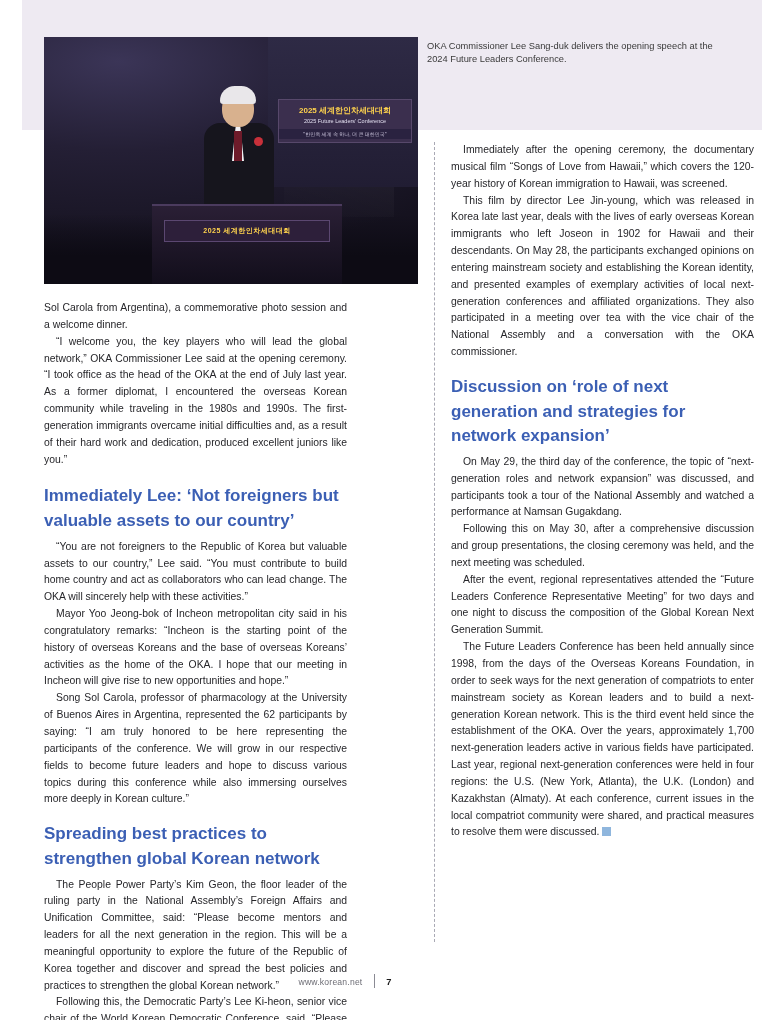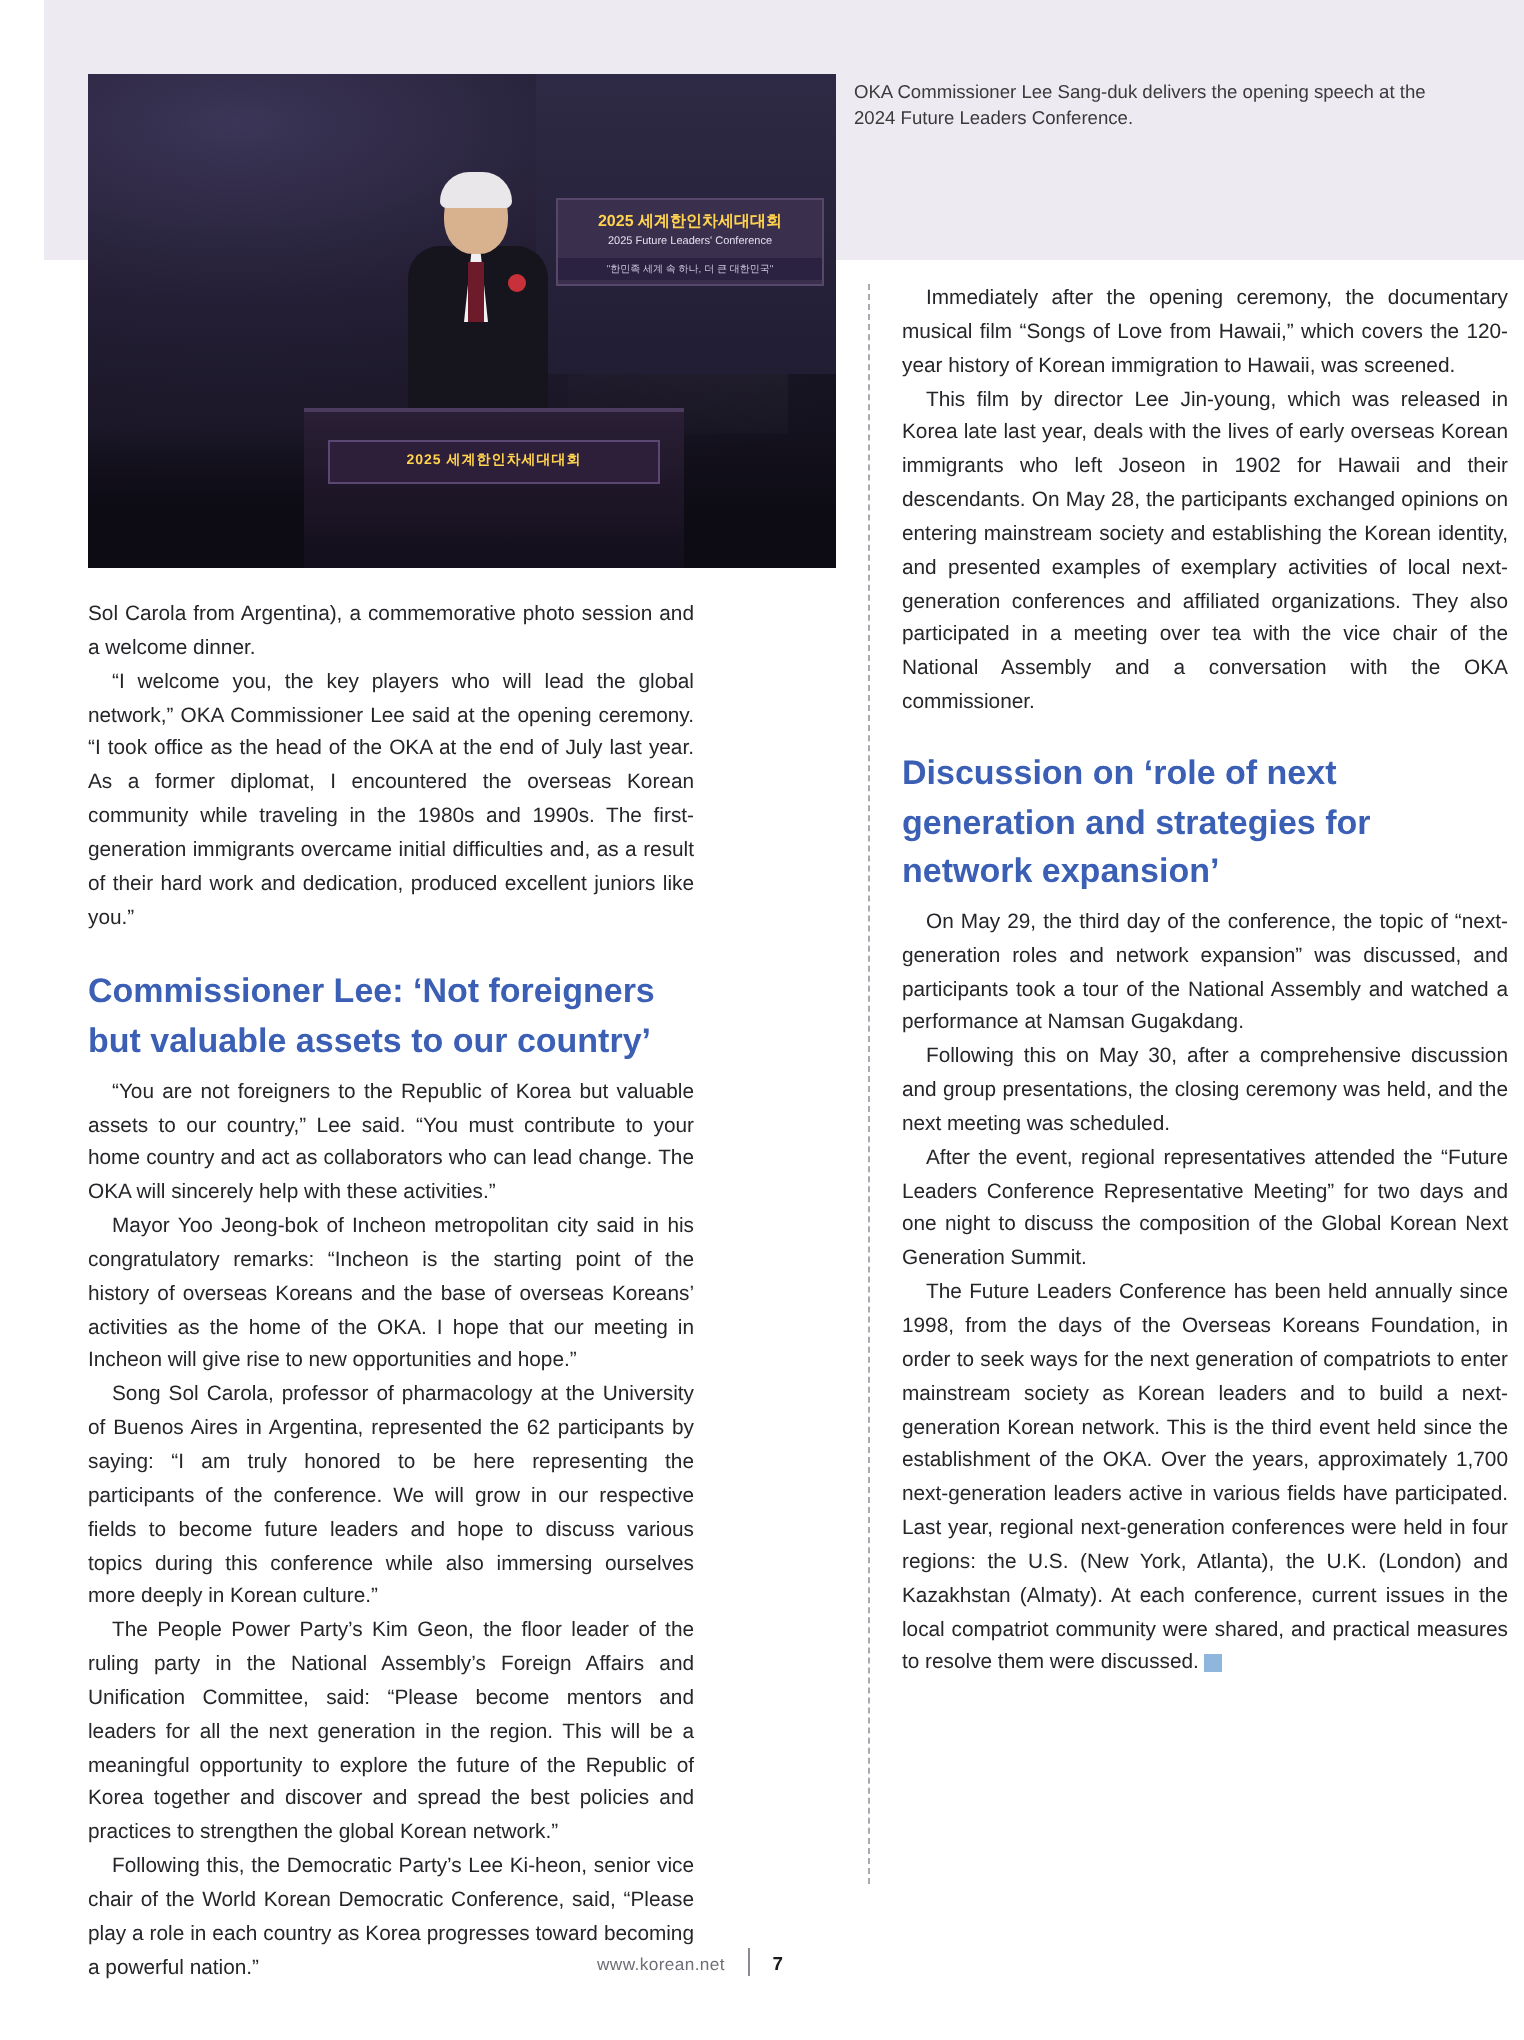--- a/index.html
+++ b/index.html
@@ -332,24 +332,25 @@
     </div>
   </div>
 
   <div class="caption">OKA Commissioner Lee Sang-duk delivers the opening speech at the 2024 Future Leaders Conference.</div>
 
   <div class="divider"></div>
 
   <div class="col col-left">
     <p class="noindent">Sol Carola from Argentina), a commemorative photo session and a welcome dinner.</p>
     <p>“I welcome you, the key players who will lead the global network,” OKA Commissioner Lee said at the opening ceremony. “I took office as the head of the OKA at the end of July last year. As a former diplomat, I encountered the overseas Korean community while traveling in the 1980s and 1990s. The first-generation immigrants overcame initial difficulties and, as a result of their hard work and dedication, produced excellent juniors like you.”</p>
-    <div class="heading first">Commissioner Lee: ‘Not foreigners but valuable assets to our country’</div>
-    <p>“You are not foreigners to the Republic of Korea but valuable assets to our country,” Lee said. “You must contribute to your home country and act as collaborators who can lead change. The OKA will sincerely help with these activities.”</p>
+    <div class="heading first">Immediately Lee: ‘Not foreigners but valuable assets to our country’</div>
+    <p>“You are not foreigners to the Republic of Korea but valuable assets to our country,” Lee said. “You must contribute to build home country and act as collaborators who can lead change. The OKA will sincerely help with these activities.”</p>
     <p>Mayor Yoo Jeong-bok of Incheon metropolitan city said in his congratulatory remarks: “Incheon is the starting point of the history of overseas Koreans and the base of overseas Koreans’ activities as the home of the OKA. I hope that our meeting in Incheon will give rise to new opportunities and hope.”</p>
     <p>Song Sol Carola, professor of pharmacology at the University of Buenos Aires in Argentina, represented the 62 participants by saying: “I am truly honored to be here representing the participants of the conference. We will grow in our respective fields to become future leaders and hope to discuss various topics during this conference while also immersing ourselves more deeply in Korean culture.”</p>
+    <div class="heading">Spreading best practices to strengthen global Korean network</div>
     <p>The People Power Party’s Kim Geon, the floor leader of the ruling party in the National Assembly’s Foreign Affairs and Unification Committee, said: “Please become mentors and leaders for all the next generation in the region. This will be a meaningful opportunity to explore the future of the Republic of Korea together and discover and spread the best policies and practices to strengthen the global Korean network.”</p>
     <p>Following this, the Democratic Party’s Lee Ki-heon, senior vice chair of the World Korean Democratic Conference, said, “Please play a role in each country as Korea progresses toward becoming a powerful nation.”</p>
   </div>
 
   <div class="col col-right">
     <p>Immediately after the opening ceremony, the documentary musical film “Songs of Love from Hawaii,” which covers the 120-year history of Korean immigration to Hawaii, was screened.</p>
     <p>This film by director Lee Jin-young, which was released in Korea late last year, deals with the lives of early overseas Korean immigrants who left Joseon in 1902 for Hawaii and their descendants. On May 28, the participants exchanged opinions on entering mainstream society and establishing the Korean identity, and presented examples of exemplary activities of local next-generation conferences and affiliated organizations. They also participated in a meeting over tea with the vice chair of the National Assembly and a conversation with the OKA commissioner.</p>
     <div class="heading">Discussion on ‘role of next generation and strategies for network expansion’</div>
     <p>On May 29, the third day of the conference, the topic of “next-generation roles and network expansion” was discussed, and participants took a tour of the National Assembly and watched a performance at Namsan Gugakdang.</p>
     <p>Following this on May 30, after a comprehensive discussion and group presentations, the closing ceremony was held, and the next meeting was scheduled.</p>

